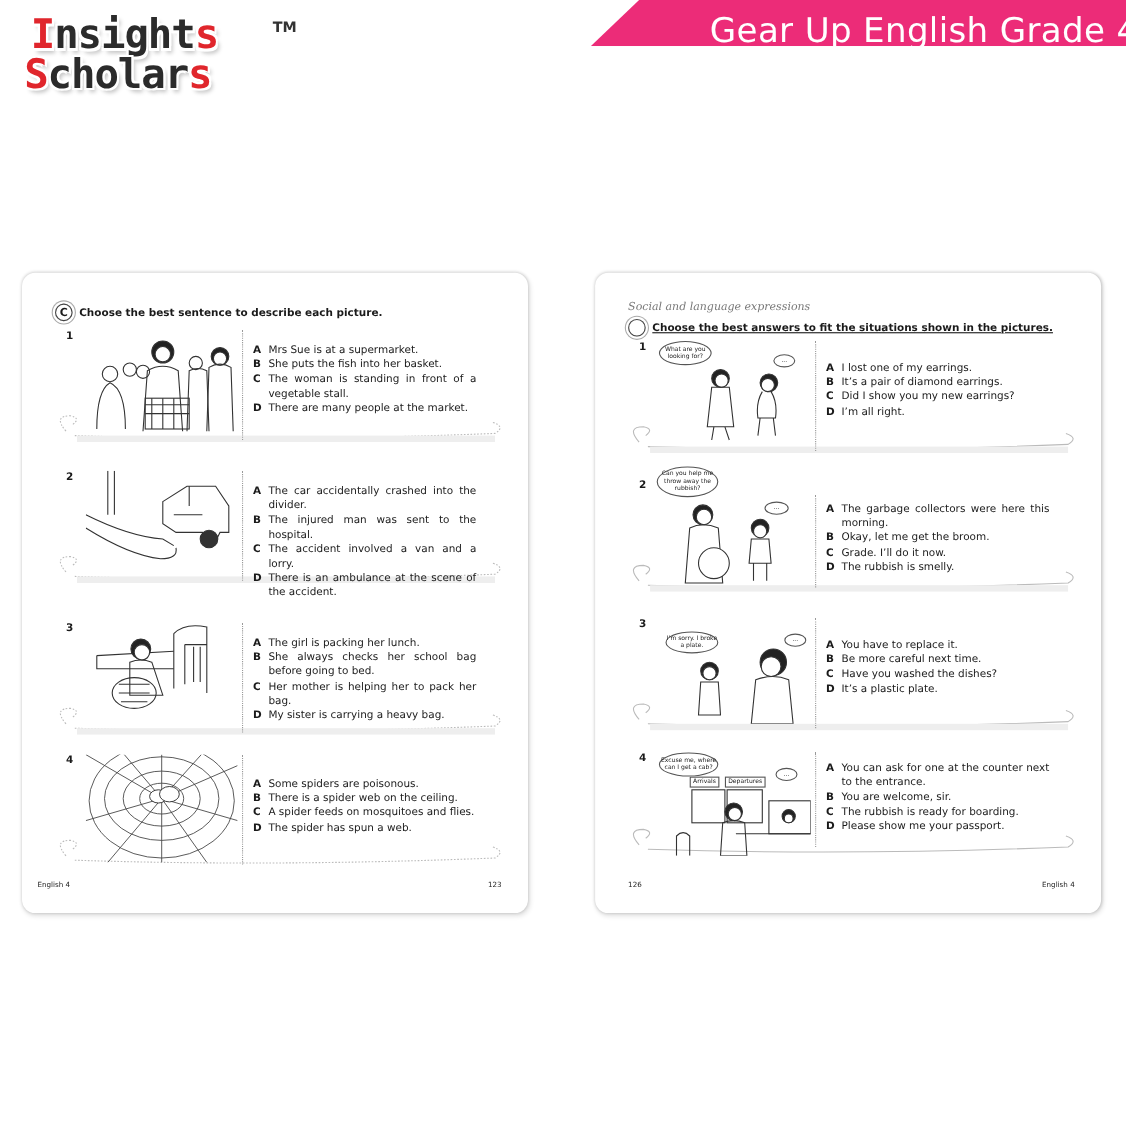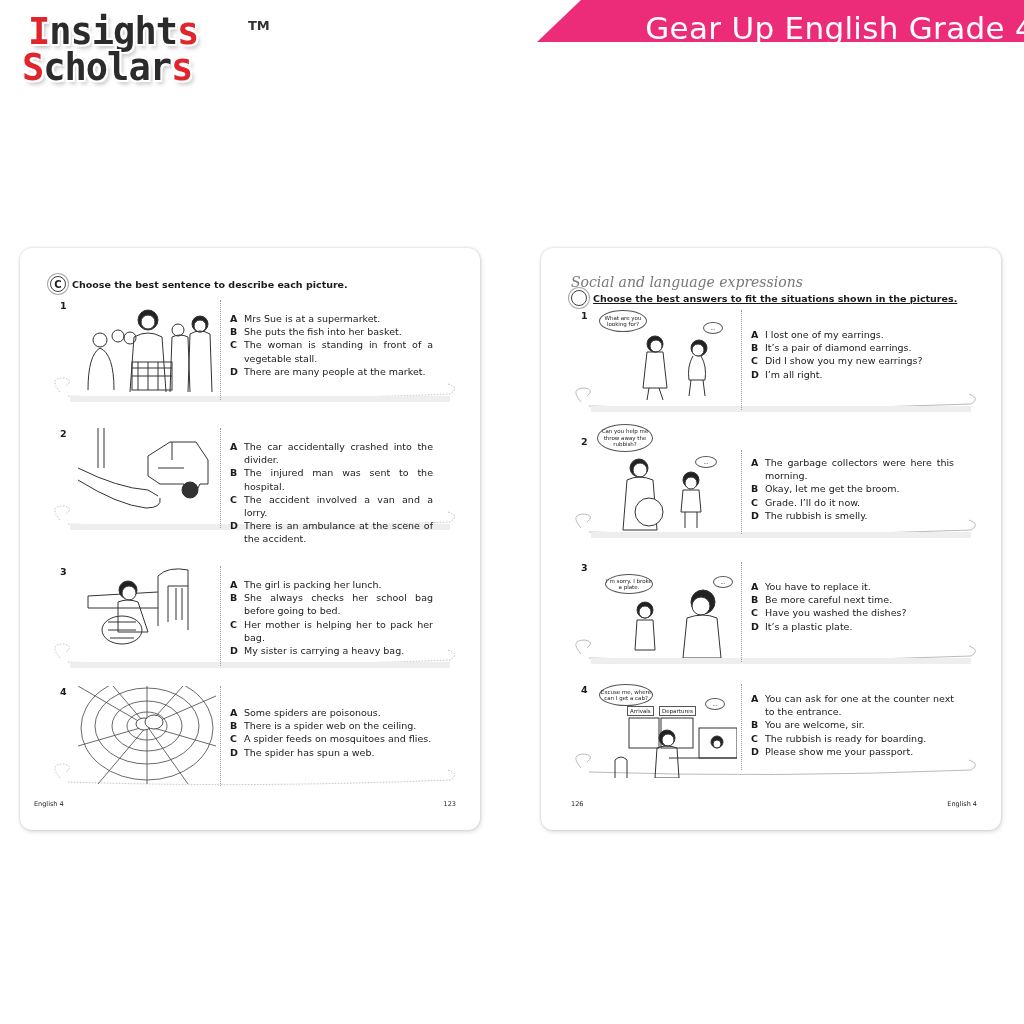--- a/index.html
+++ b/index.html
@@ -17,21 +17,21 @@
   .banner { position: absolute; left: 537px; top: 0; width: 516px; height: 42px; background: #ec2c78;
     clip-path: polygon(44px 0, 100% 0, 100% 100%, 0 100%); }
   .banner-title { position: absolute; right: 18px; top: 10px; color: #fff; font-family: "DejaVu Sans", sans-serif; font-size: 31px; letter-spacing: 0.3px; }
 
   
   .page { position: absolute; top: 248px; width: 460px; height: 582px; background: #fff; border-radius: 12px;
     box-shadow: 0 0 3px rgba(0,0,0,0.18), 1px 2px 5px rgba(0,0,0,0.12); }
   .page.left { left: 20px; }
   .page.right { left: 541px; width: 460px; }
 
-  .section-sub { position: absolute; left: 30px; top: 26px; font-family: "DejaVu Serif", serif; font-style: italic; font-size: 14px; color: #777; text-align: center; }
+  .section-sub { position: absolute; left: 30px; top: 26px; font-family: "DejaVu Serif", serif; font-style: italic; font-size: 10px; color: #777; text-align: center; }
   .instruction { position: absolute; left: 30px; top: 28px; display: flex; align-items: center; gap: 6px; font-size: 9.5px; font-weight: bold; }
   .page.right .instruction { top: 42px; text-decoration: underline; }
   .badge { width: 16px; height: 16px; border-radius: 50%; border: 1.5px solid #444; display: flex; align-items: center; justify-content: center;
     font-size: 10px; font-weight: bold; box-shadow: 0 0 0 2px #fff, 0 0 0 3px #aaa; }
 
   .question { position: absolute; left: 30px; width: 415px; height: 110px; }
   .qnum { position: absolute; left: 10px; top: 0; font-size: 9.5px; font-weight: bold; }
   .pic { position: absolute; left: 28px; top: 0; width: 138px; height: 98px; }
   .divider { position: absolute; left: 170px; top: 0; width: 0; height: 100px; border-left: 1px dotted #999; }
   .wave { position: absolute; left: 0; top: 72px; width: 410px; height: 30px; }

